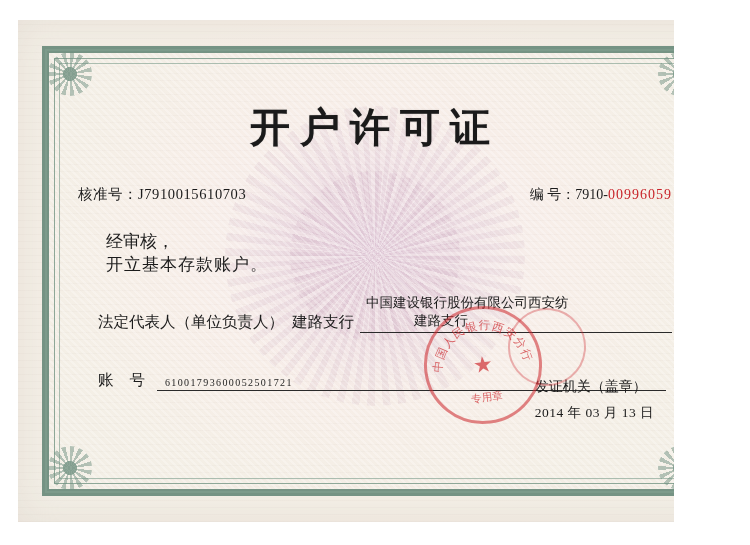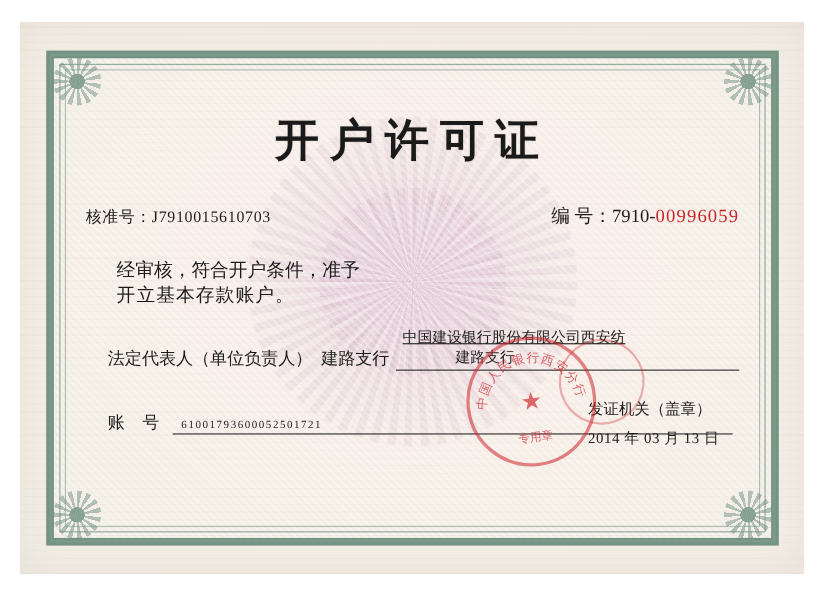--- a/index.html
+++ b/index.html
@@ -9,21 +9,21 @@
   }
   body {
     width: 750px;
     height: 545px;
     font-family: "Liberation Serif", "DejaVu Serif", serif;
     overflow: hidden;
   }
 
   .cert-wrap {
     position: relative;
-    width: 731px;
+    width: 674px;
     height: 545px;
     background: #fdfcfa;
     overflow: hidden;
   }
 
   
   .page-bg {
     position: absolute;
     inset: 0;
     background: #ffffff;
@@ -163,21 +163,21 @@
   }
   .approval {
     font-size: 14.5px;
     letter-spacing: 0.5px;
   }
   .approval .val {
     font-family: "Liberation Serif", serif;
     letter-spacing: 0.6px;
   }
   .serial {
-    font-size: 17px;
+    font-size: 14px;
   }
   .serial .red {
     color: #c8242a;
     letter-spacing: 1px;
     font-family: "Liberation Serif", serif;
   }
 
   .body-line {
     margin-top: 26px;
     font-size: 17px;
@@ -234,21 +234,20 @@
     height: 22px;
     border-bottom: 1.1px solid #2a2a2a;
   }
   .bank-block .ln1 {
     position: absolute;
     left: 6px;
     bottom: 20px;
     font-size: 13.5px;
     font-family: "DejaVu Sans", "Liberation Sans", sans-serif;
     white-space: nowrap;
-    text-decoration: underline;
   }
   .bank-block .ln2 {
     position: absolute;
     left: 6px;
     bottom: 2px;
     font-size: 13.5px;
     font-family: "DejaVu Sans", "Liberation Sans", sans-serif;
     white-space: nowrap;
     margin-left: 48px;
   }
@@ -257,21 +256,21 @@
     margin-top: 36px;
     display: flex;
     align-items: flex-end;
     font-size: 15.5px;
   }
   .row-acct .lbl { padding-left: 20px; letter-spacing: 6px; }
 
   .issuer {
     position: absolute;
     right: 18px;
-    bottom: 52px;
+    bottom: 38px;
     text-align: left;
     font-size: 14px;
     line-height: 1.9;
   }
   .issuer .date {
     font-size: 13.5px;
     letter-spacing: 0.5px;
   }
 
   
@@ -359,21 +358,20 @@
         <div class="approval">
           <span>核准号：</span><span class="val">J7910015610703</span>
         </div>
         <div class="serial">
           <span>编  号：</span><span>7910-</span><span class="red">00996059</span>
         </div>
       </div>
 
       <div class="body-line">
         <span class="lead">经审核，</span>
-        <span>符合开户条件，准予</span>
       </div>
 
       <div class="line2">开立基本存款账户。</div>
 
       <div class="row-rep">
         <span class="lbl">法定代表人（单位负责人）</span>
         <span class="lbl" style="padding-left:8px">建路支行</span>
         <span class="bank-block">
           <span class="ln1">中国建设银行股份有限公司西安纺</span>
           <span class="ln2">建路支行</span>

